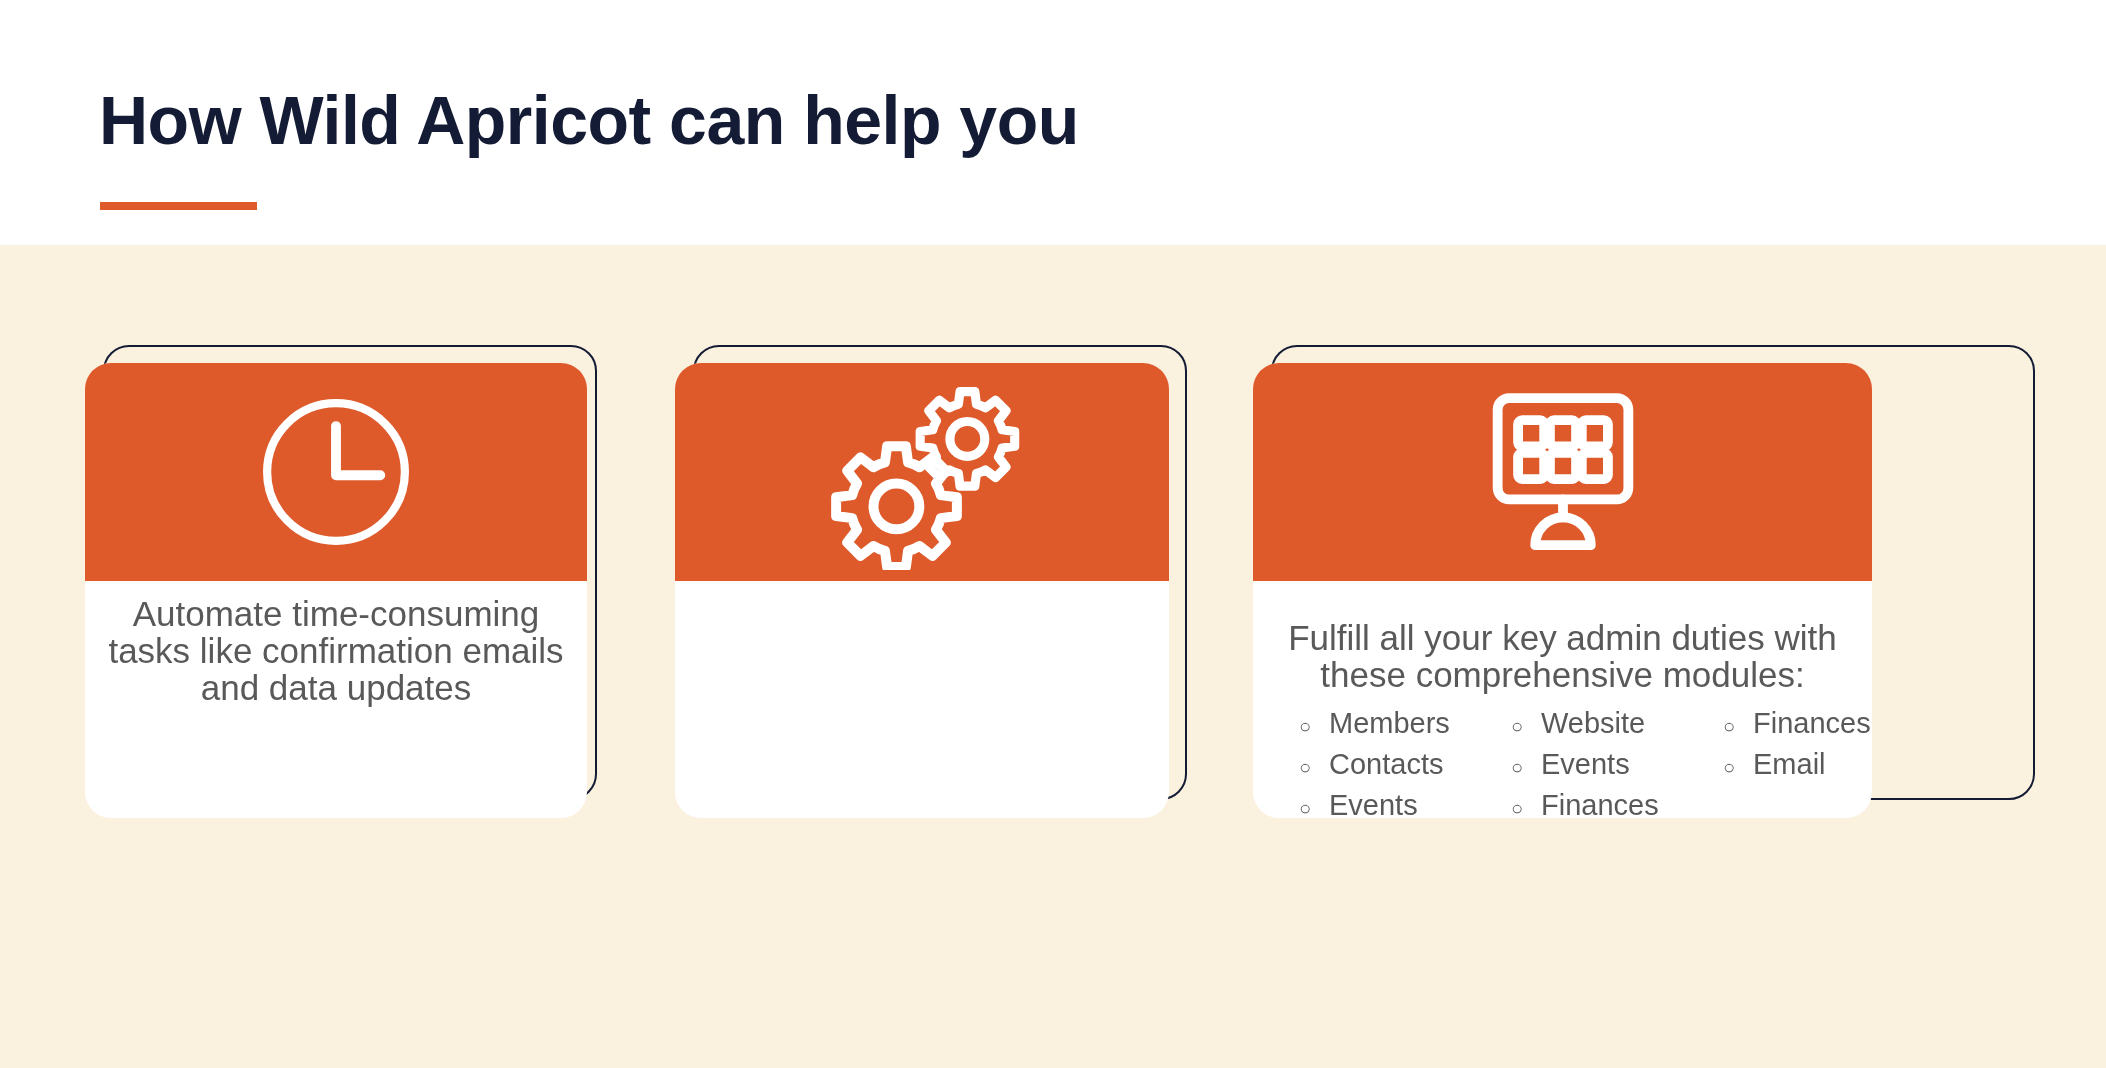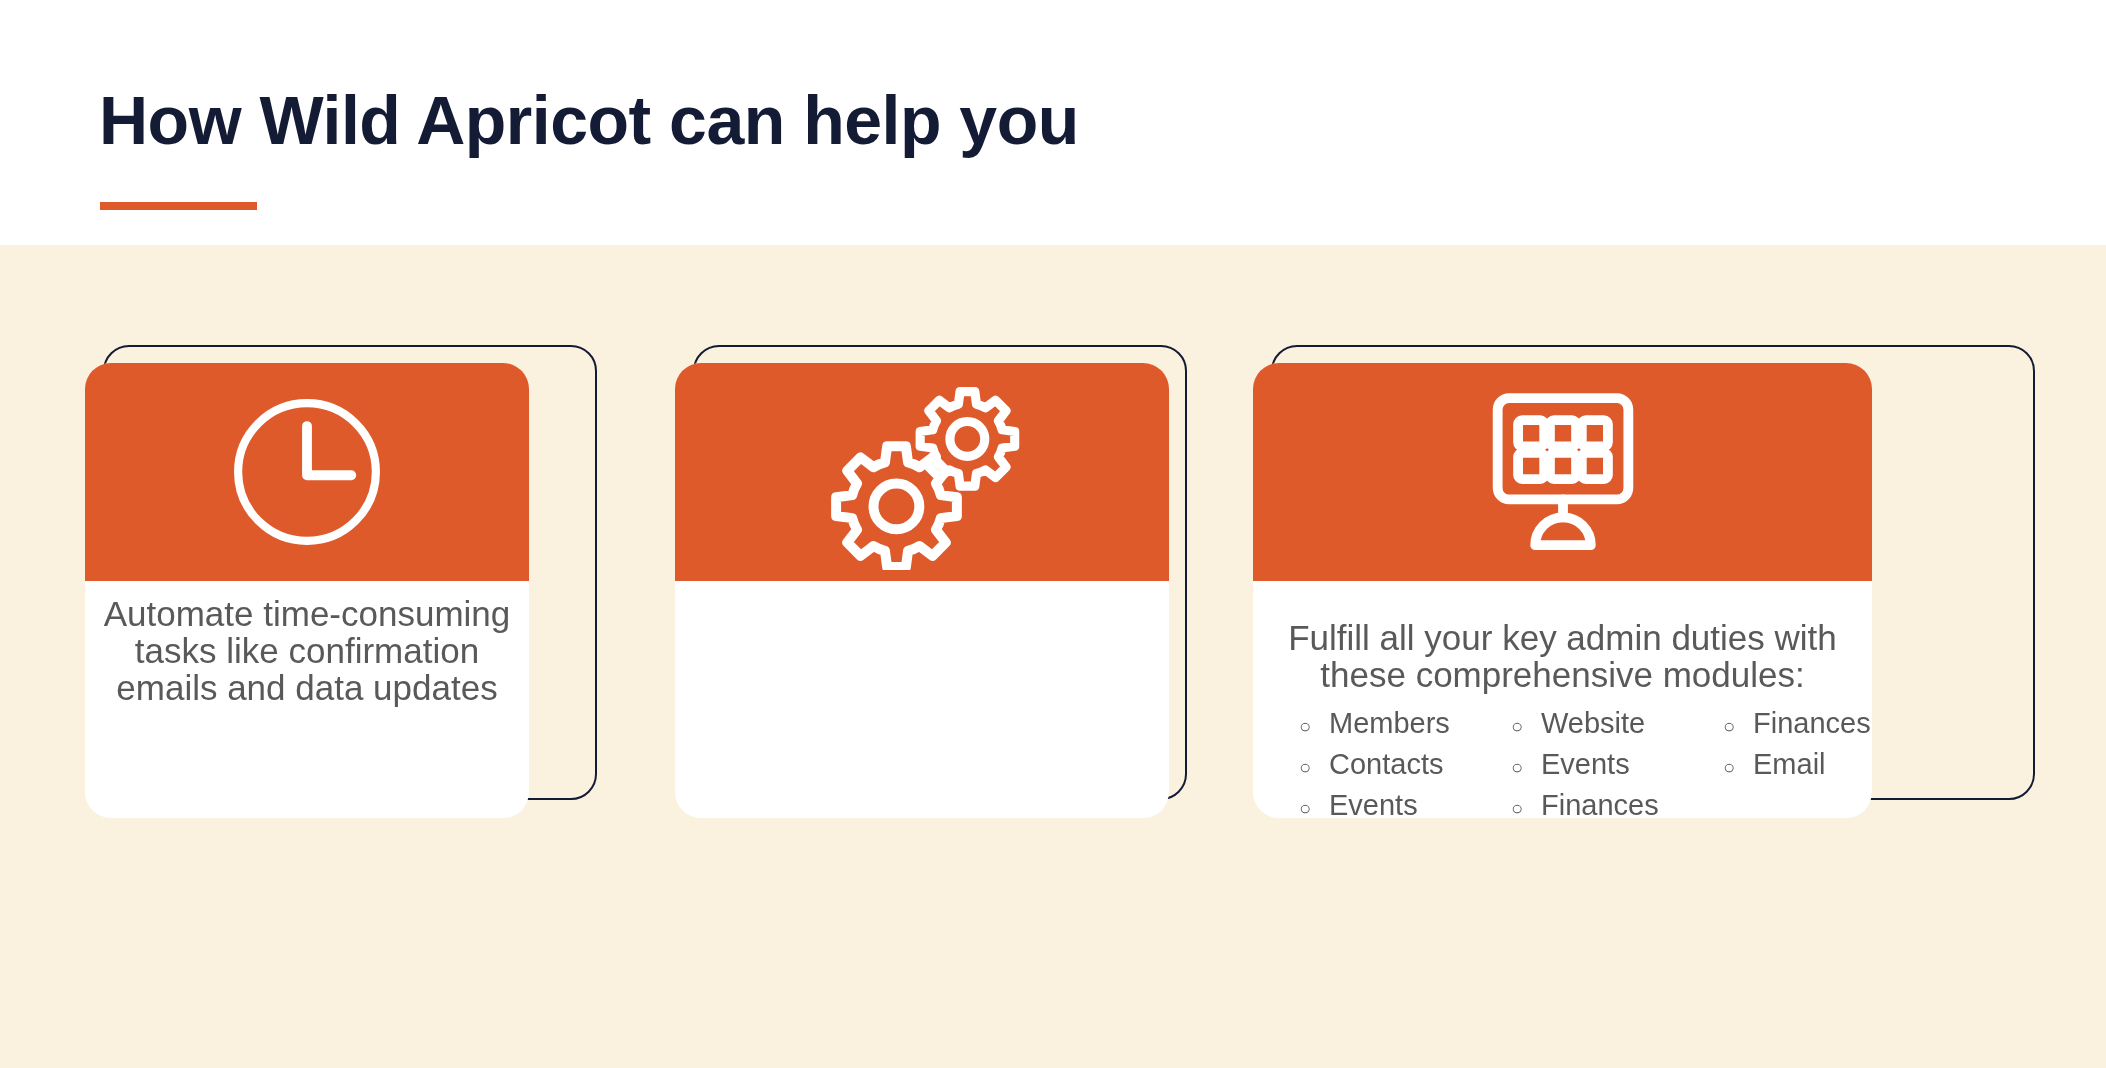--- a/index.html
+++ b/index.html
@@ -92,21 +92,21 @@
     color: #595959;
     font-size: 35px;
     line-height: 1.06;
     text-align: center;
     margin: 0;
   }
 
   
   #card-1-wrap { left: 85px; width: 512px; }
   #card-1-outline { width: 494px; height: 455px; }
-  #card-1-fill   { width: 444px; height: 455px; }
+  #card-1-fill   { width: 502px; height: 455px; }
   #card-1-media  { height: 218px; }
 
   #card-2-wrap { left: 675px; width: 512px; }
   #card-2-outline { width: 494px; height: 455px; }
   #card-2-fill   { width: 494px; height: 455px; }
   #card-2-media  { height: 218px; }
 
   #card-3-wrap { left: 1253px; width: 782px; }
   #card-3-outline { width: 764px; height: 455px; }
   #card-3-fill   { width: 619px; height: 455px; gap: 24px; }

